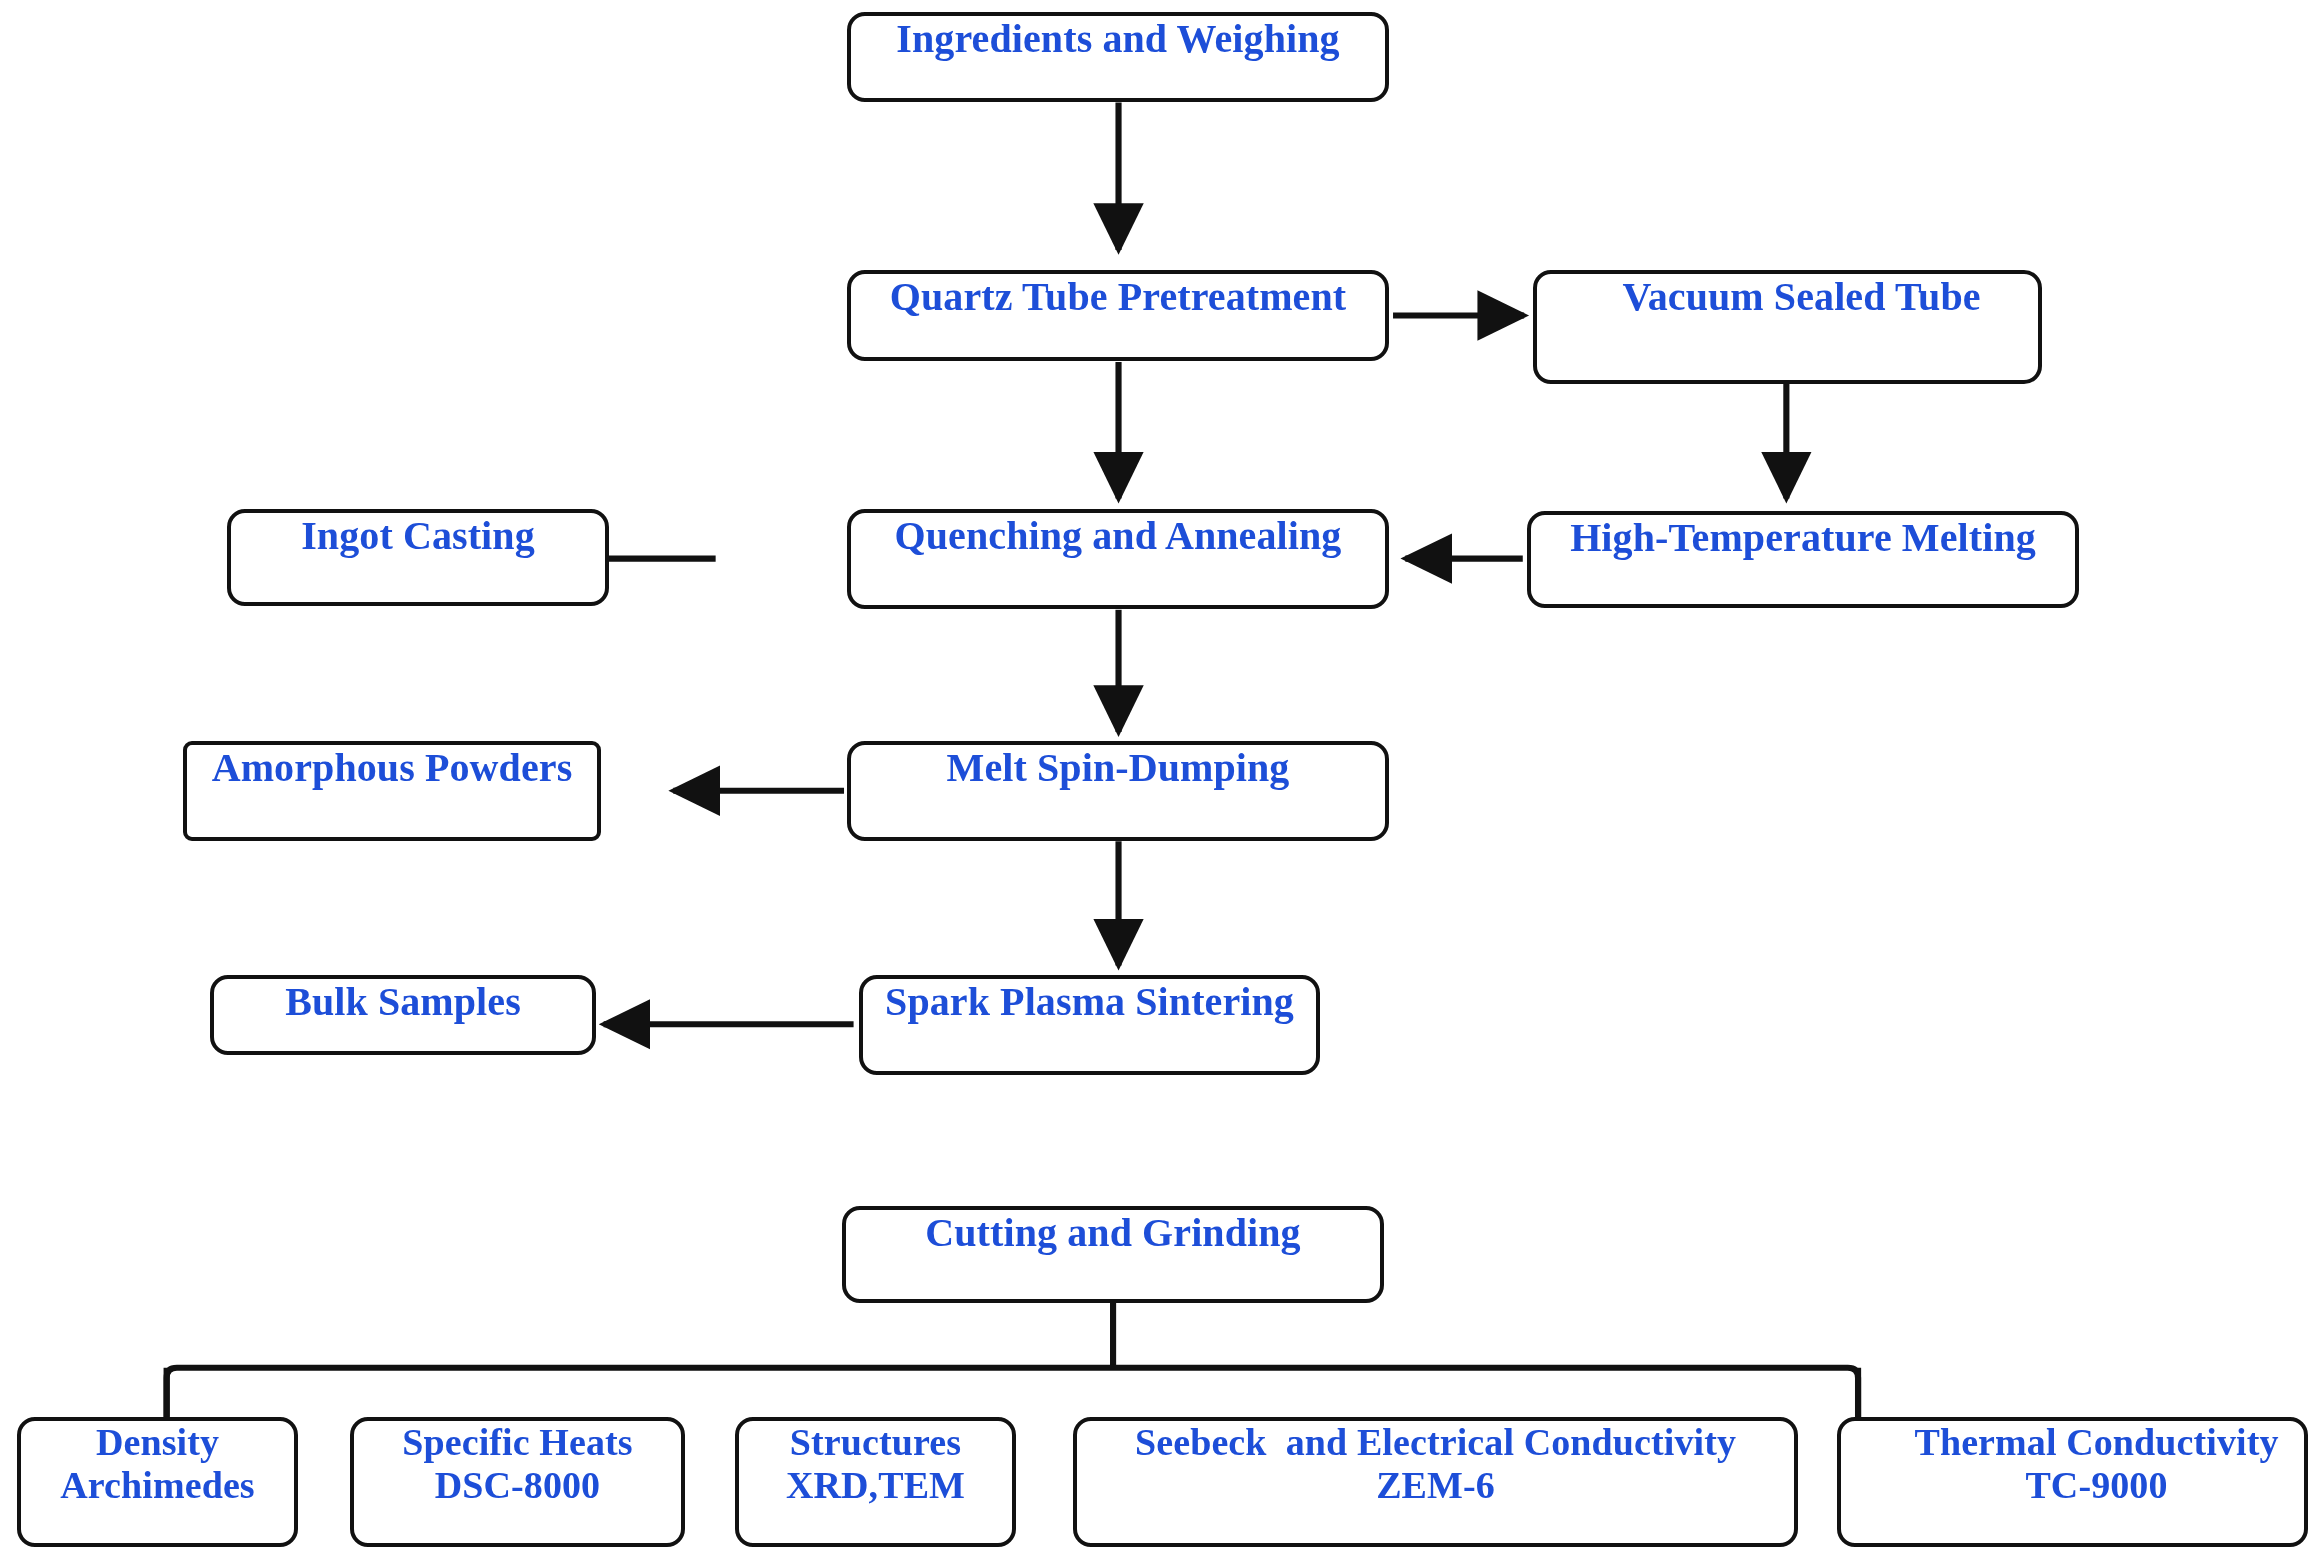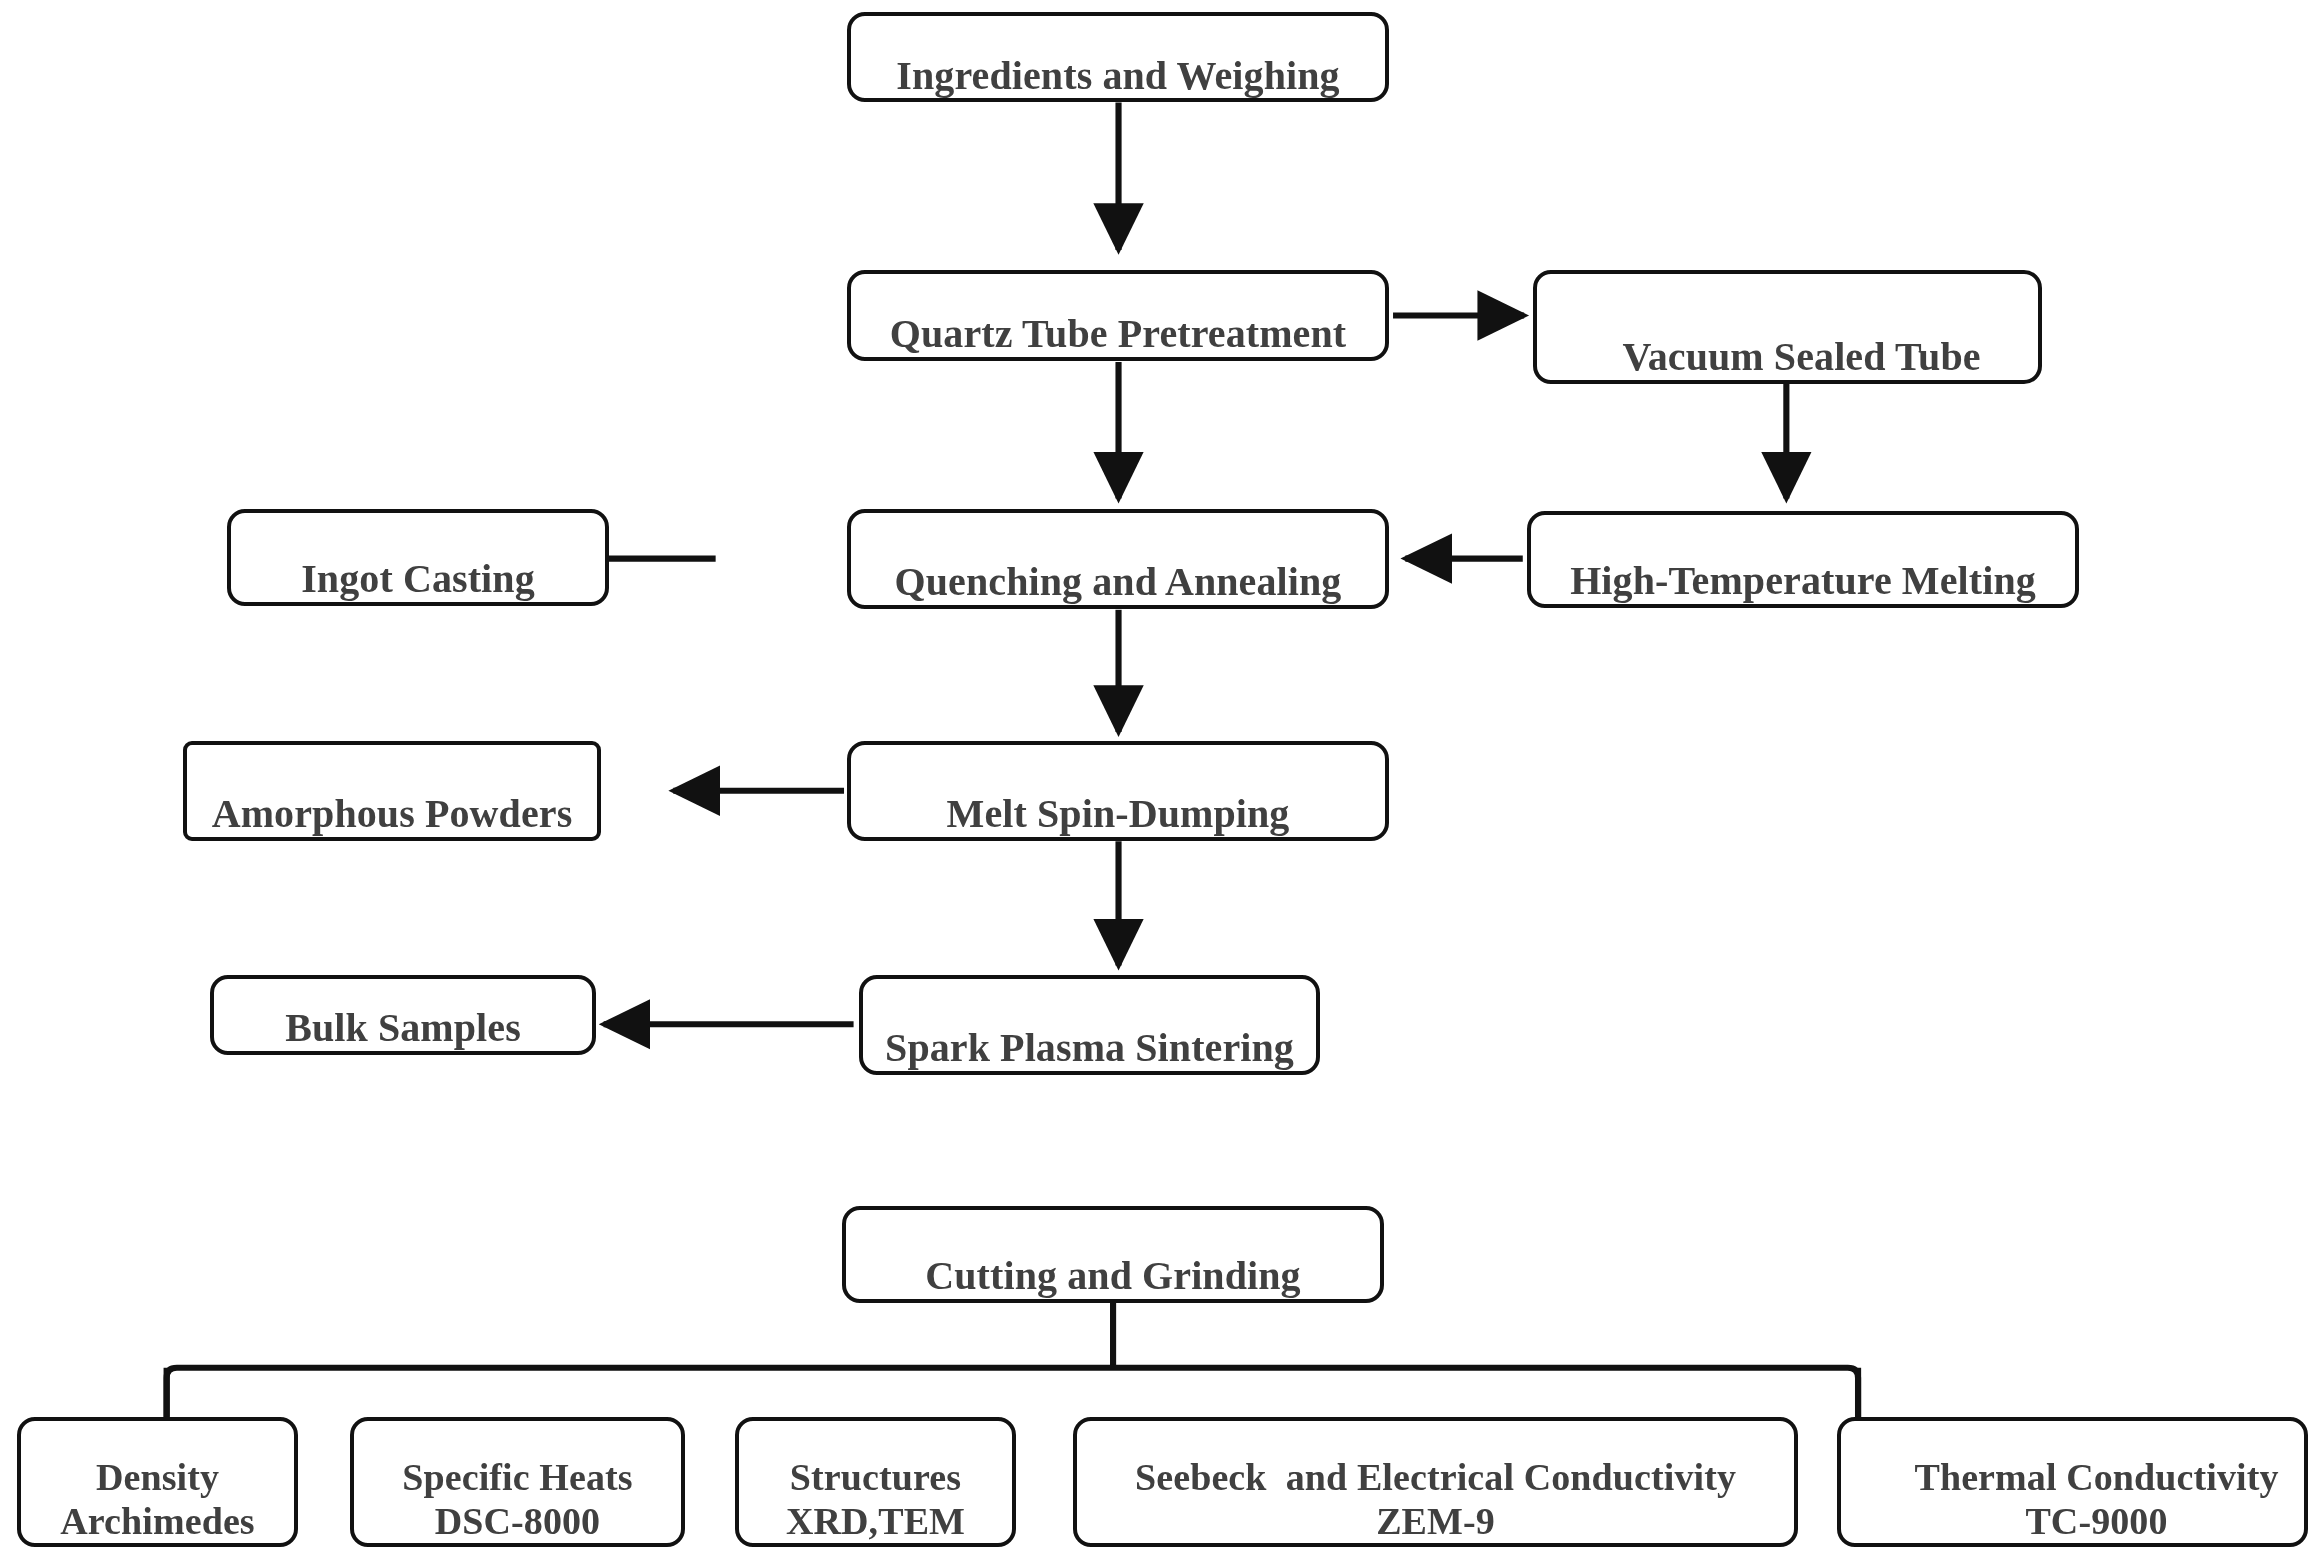--- a/index.html
+++ b/index.html
@@ -13,24 +13,24 @@
   }
   .node{
     position:absolute;
     box-sizing:border-box;
     border:4.1px solid #111111;
     border-radius:18px;
     background:#ffffff;
     display:flex;
     flex-direction:column;
     align-items:center;
-    justify-content:flex-end;
+    justify-content:flex-start;
     text-align:center;
     font-weight:bold;
-    color:#404040;
+    color:#1d4ed8;
     line-height:1.14;
     letter-spacing:0.1px;
   }
   .node .ln{display:block;white-space:pre;}
   .f1{font-size:40px;}
   .f2{font-size:38px;}
   svg.edges{position:absolute;left:0;top:0;width:2319px;height:1561px;pointer-events:none;}
 </style>
 </head>
 <body>
@@ -150,21 +150,21 @@
     <span class="ln">DSC-8000</span>
   </div>
 
   <div class="node f2" style="left:735px; top:1417px; width:281px; height:130px;">
     <span class="ln">Structures</span>
     <span class="ln">XRD,TEM</span>
   </div>
 
   <div class="node f2" style="left:1073px; top:1417px; width:725px; height:130px;">
     <span class="ln">Seebeck  and Electrical Conductivity</span>
-    <span class="ln">ZEM-9</span>
+    <span class="ln">ZEM-6</span>
   </div>
 
   <div class="node f2" style="left:1837px; top:1417px; width:471px; height:130px;padding-left:48px;">
     <span class="ln">Thermal Conductivity</span>
     <span class="ln">TC-9000</span>
   </div>
 
 </div>
 
 

